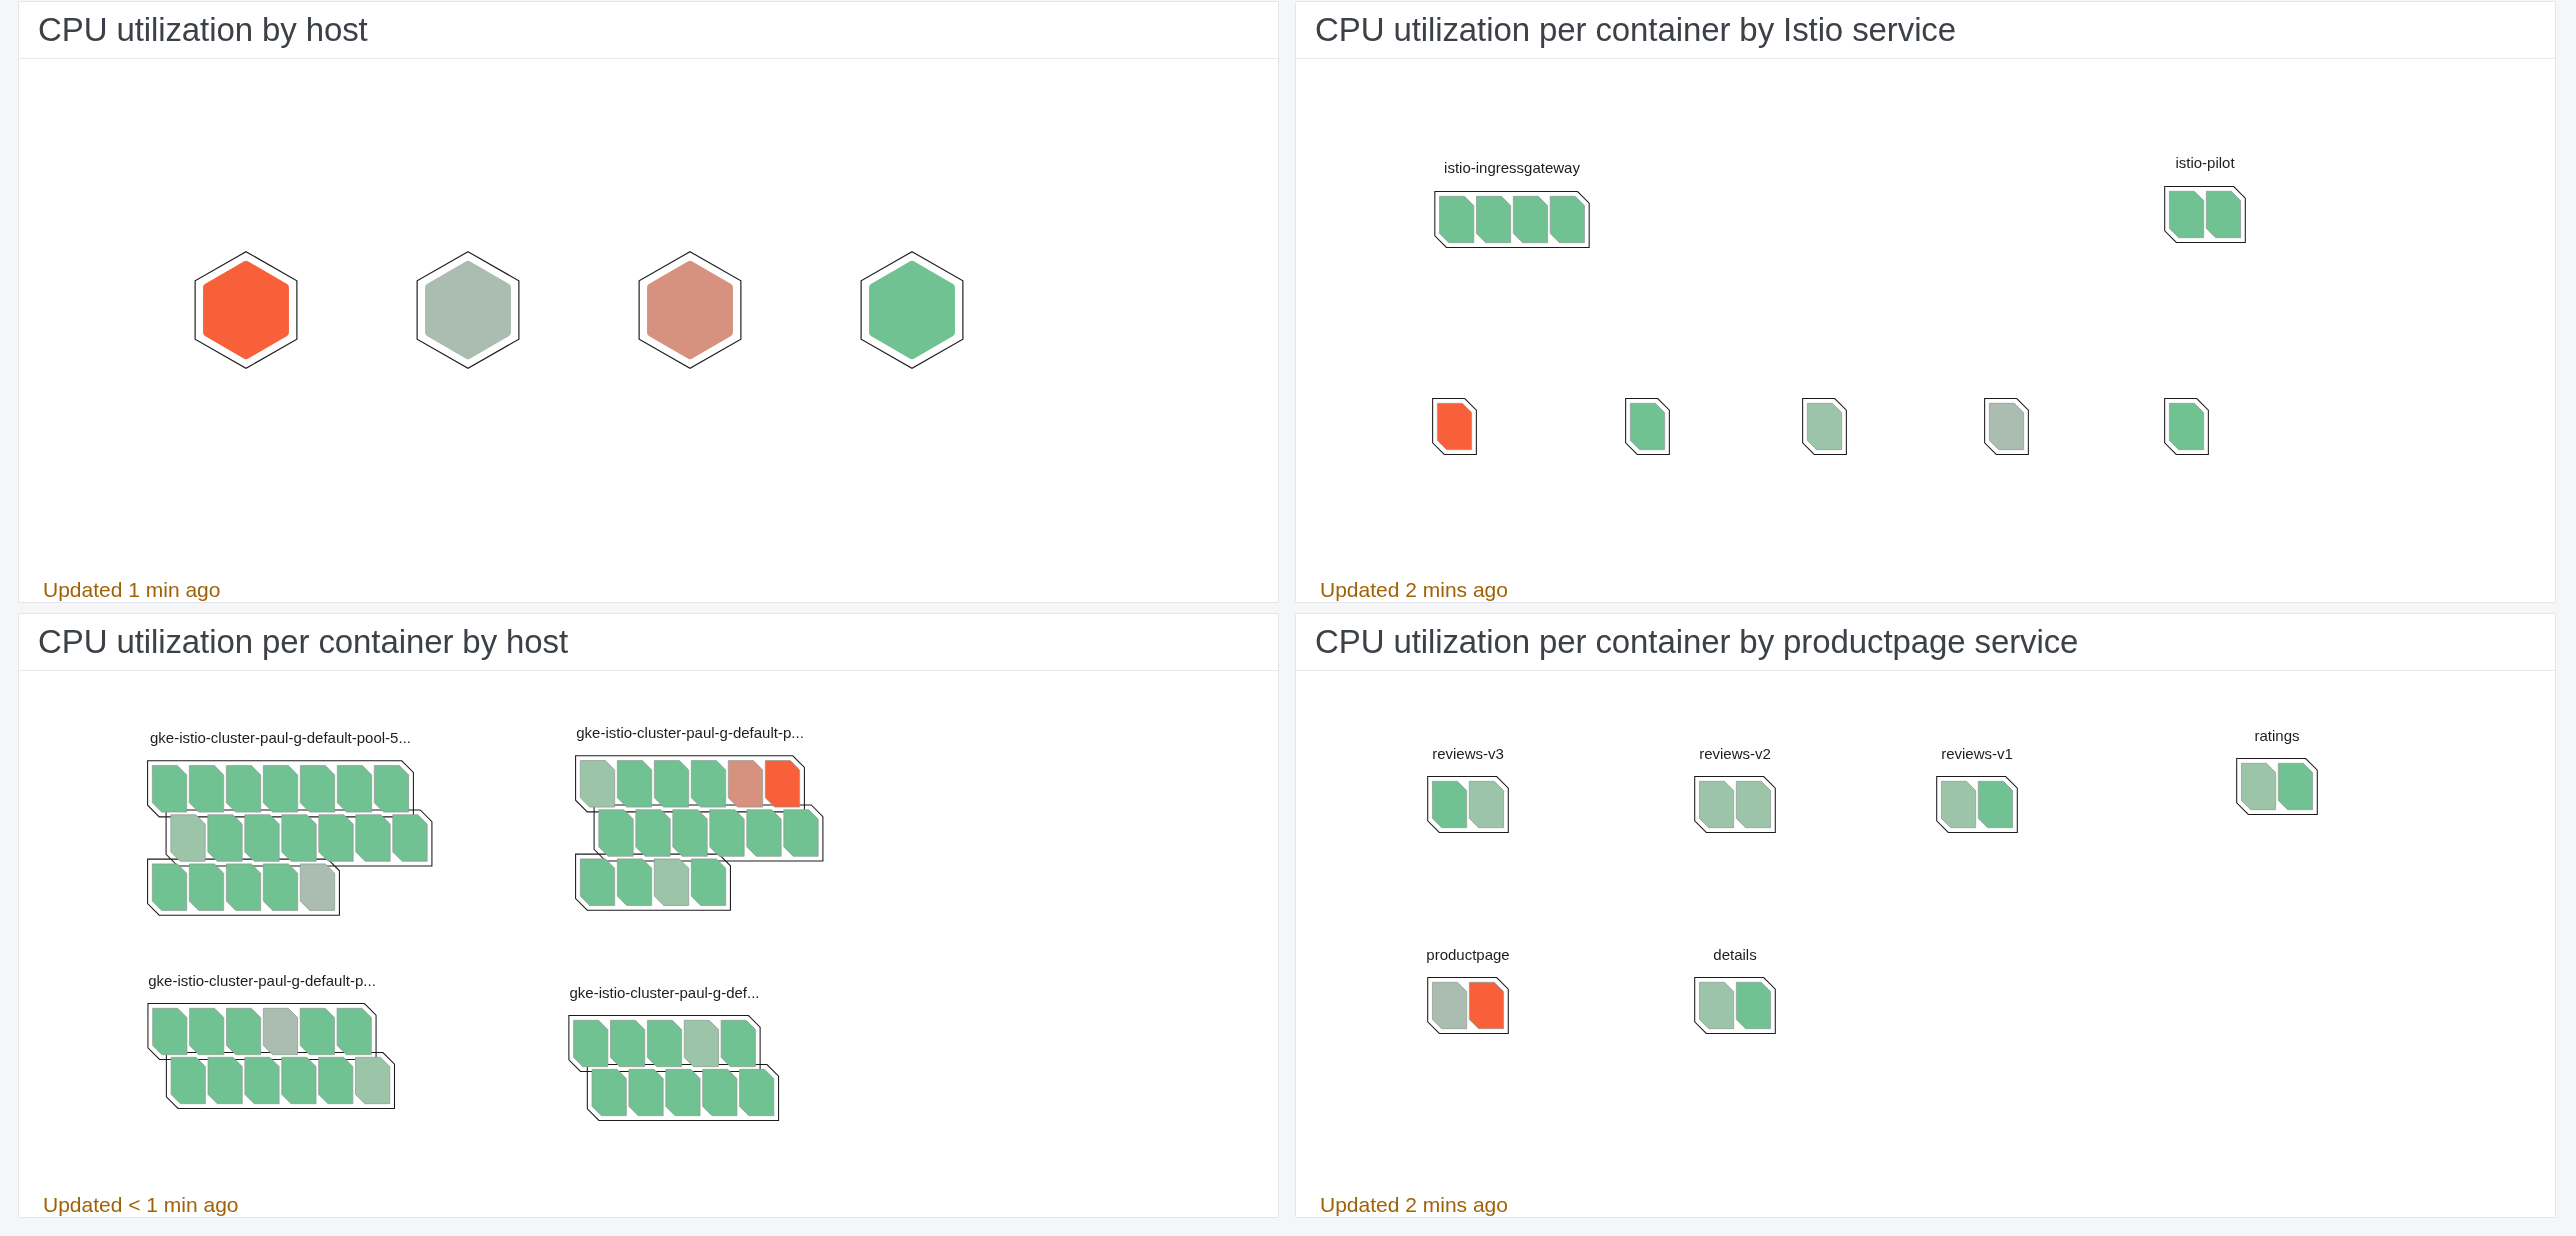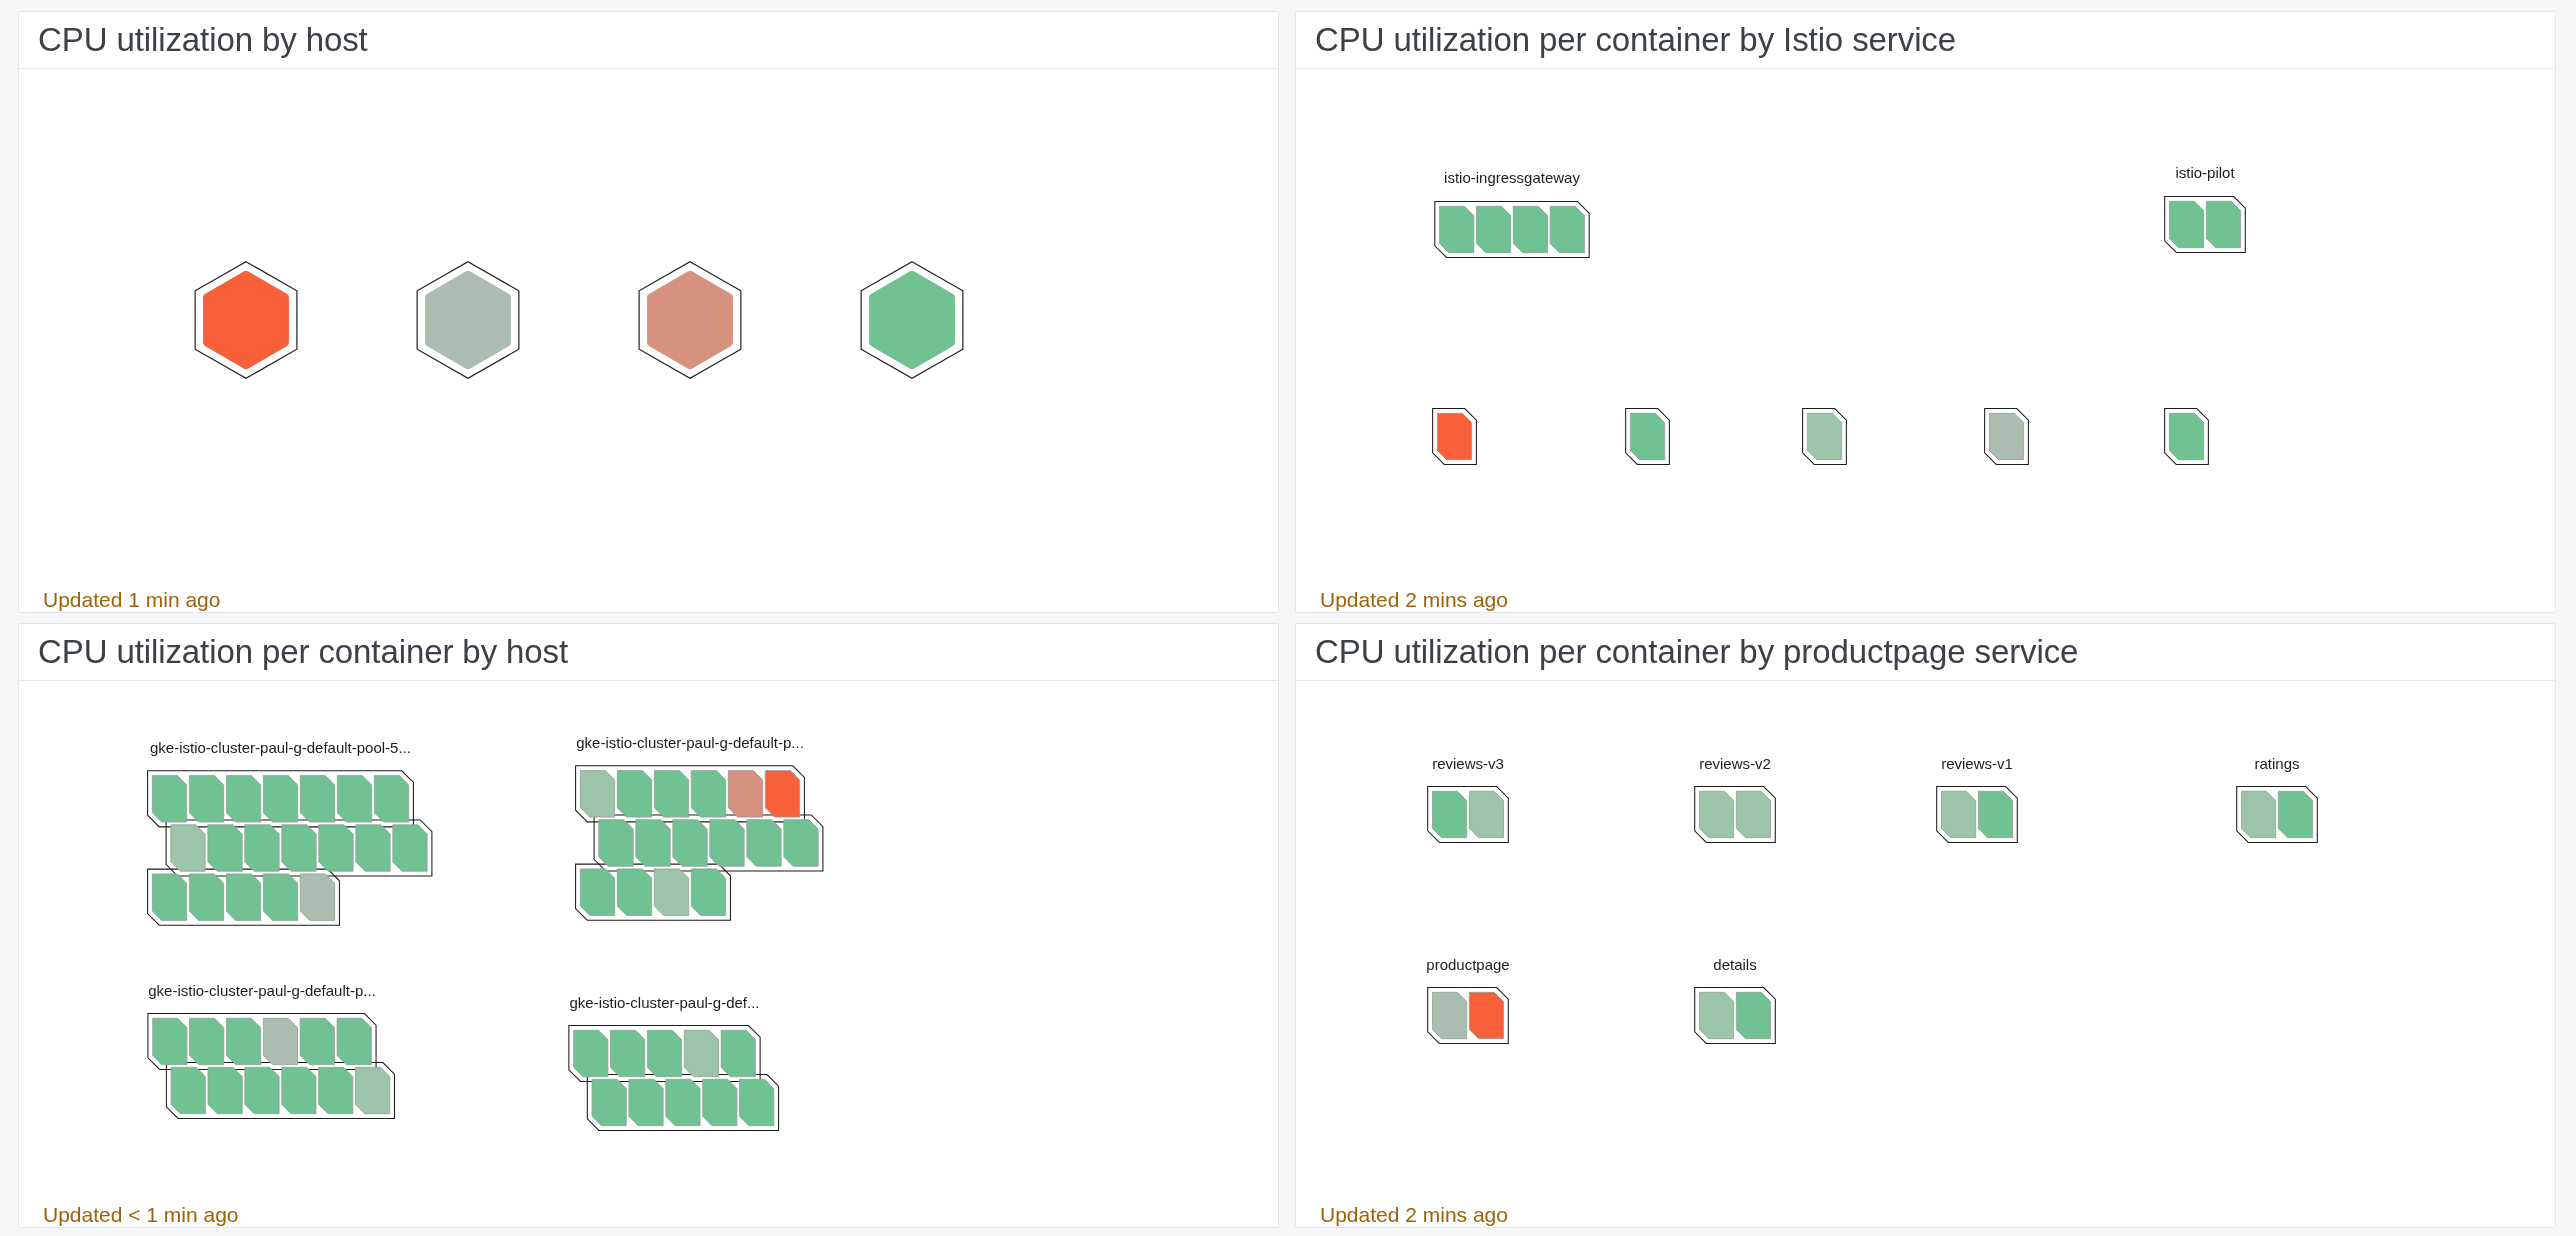--- a/index.html
+++ b/index.html
@@ -9,21 +9,21 @@
     height: 1236px;
     background: #f5f6f7;
     font-family: "Liberation Sans", "DejaVu Sans", sans-serif;
     overflow: hidden;
   }
 
   .dashboard {
     position: relative;
     width: 2576px;
     height: 1236px;
-    padding: 11px 18px 0 18px;
+    padding: 1px 18px 0 18px;
     display: grid;
     grid-template-columns: 1261px 1261px;
     grid-template-rows: 602px 605px;
     column-gap: 16px;
     row-gap: 9.5px;
   }
 
   
   .panel {
     position: relative;
@@ -337,21 +337,21 @@
           <div class="group" style="left: 639px; top: 74px;">
             <div class="group-label">reviews-v1</div>
             <div class="group-shape">
               <svg viewBox="0 0 159 112" width="84" height="59">
                 <path d="M3,3 L134,3 L156,25 L156,109 L25,109 L3,87 Z " fill="none" stroke="#1b1b1b" stroke-width="2" stroke-linejoin="miter"></path>
                 <path d="M12,12 L59.4,12 L77,29.6 L77,100 L29.6,100 L12,82.4 Z" fill="#9cc4a9" stroke="#8e9b92" stroke-width="1.4"></path>
                 <path d="M82,12 L129.4,12 L147,29.6 L147,100 L99.6,100 L82,82.4 Z" fill="#71c292" stroke="#8e9b92" stroke-width="1.4"></path>
               </svg>
             </div>
           </div>
-          <div class="group" style="left: 939px; top: 74px;">
+          <div class="group" style="left: 939px; top: 56px;">
             <div class="group-label">ratings</div>
             <div class="group-shape">
               <svg viewBox="0 0 159 112" width="84" height="59">
                 <path d="M3,3 L134,3 L156,25 L156,109 L25,109 L3,87 Z " fill="none" stroke="#1b1b1b" stroke-width="2" stroke-linejoin="miter"></path>
                 <path d="M12,12 L59.4,12 L77,29.6 L77,100 L29.6,100 L12,82.4 Z" fill="#9cc4a9" stroke="#8e9b92" stroke-width="1.4"></path>
                 <path d="M82,12 L129.4,12 L147,29.6 L147,100 L99.6,100 L82,82.4 Z" fill="#71c292" stroke="#8e9b92" stroke-width="1.4"></path>
               </svg>
             </div>
           </div>
           <div class="group" style="left: 130px; top: 275px;">

